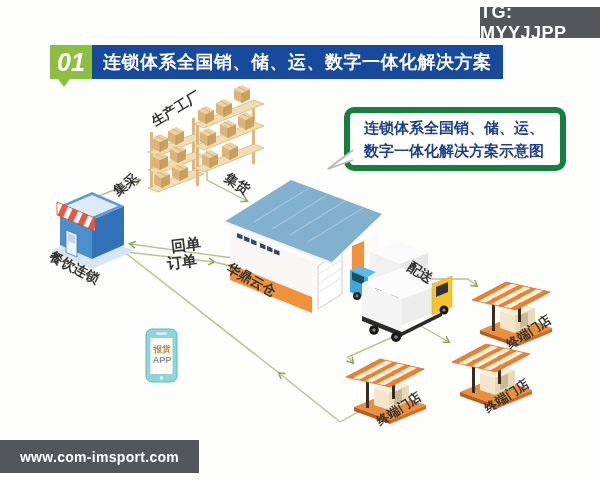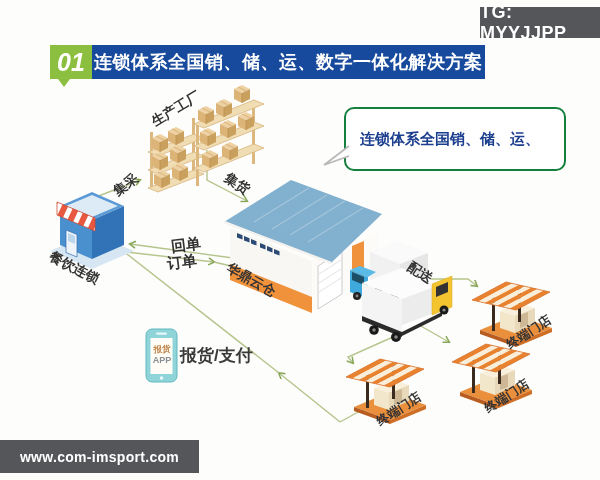--- a/index.html
+++ b/index.html
@@ -7,23 +7,23 @@
         font-family:"Liberation Sans","DejaVu Sans",sans-serif;}
   .tg-badge{position:absolute;right:0;top:7px;width:120px;height:31px;background:#55565a;
         color:#fff;font-weight:bold;font-size:18px;display:flex;align-items:center;
         justify-content:center;letter-spacing:.5px;}
   .title-bar{position:absolute;left:50px;top:45px;height:34px;display:flex;}
   .title-num{width:42px;height:34px;background:#8cbf3f;color:#fff;font-size:25px;font-weight:bold;
         font-style:italic;display:flex;align-items:center;justify-content:center;}
   .title-tail{position:absolute;left:8px;top:34px;width:0;height:0;border-left:6px solid transparent;
         border-right:6px solid transparent;border-top:8px solid #8cbf3f;}
   .title-text{background:#17499c;color:#fff;font-size:18px;font-weight:bold;display:flex;
-        align-items:center;padding:0 2px;white-space:nowrap;letter-spacing:.5px;}
+        align-items:center;padding:0 11px;white-space:nowrap;letter-spacing:.5px;}
   .callout{position:absolute;left:344px;top:107px;width:222px;height:64px;background:#fff;
-        border:2px solid #15803d;border-radius:10px;box-sizing:border-box;display:flex;
+        border:6px solid #15803d;border-radius:10px;box-sizing:border-box;display:flex;
         flex-direction:column;justify-content:center;padding-left:14px;color:#1c3e8e;
         font-weight:bold;font-size:15px;line-height:1.55;}
   .callout-tail{position:absolute;left:-24px;top:36px;width:28px;height:22px;}
   .diagram{position:absolute;left:0;top:0;width:600px;height:480px;}
   .lbl{position:absolute;font-weight:bold;color:#333;text-align:center;white-space:nowrap;
         font-size:13.5px;}
   .lbl-factory{left:144px;top:100px;width:64px;transform:rotate(-31deg);}
   .lbl-jicai{left:109px;top:176px;width:34px;transform:rotate(-36deg);}
   .lbl-jihuo{left:220px;top:175px;width:34px;transform:rotate(33deg);}
   .lbl-store{left:41px;top:259px;width:66px;transform:rotate(27deg);}
@@ -212,34 +212,34 @@
     <g>
       <rect x="146" y="329" width="31" height="53" rx="6" fill="#8ed4d8" stroke="#62b9c1" stroke-width="1"></rect>
       <rect x="150.5" y="338" width="22" height="36" fill="#fffdf6"></rect>
       <rect x="156" y="332.5" width="11" height="2.2" rx="1.1" fill="#e8f7f8"></rect>
       <circle cx="161.5" cy="378" r="1.8" fill="#e8f7f8"></circle>
     </g>
   </svg>
 
   <div class="callout">
     <div>连锁体系全国销、储、运、</div>
+    <div>数字一体化解决方案示意图</div>
     <svg class="callout-tail" viewBox="0 0 28 22">
       <path d="M27,1 L2,20 L27,11" fill="#ffffff" stroke="#b9b9b9" stroke-width="1.8"></path>
     </svg>
   </div>
 
   <div class="lbl lbl-factory">生产工厂</div>
   <div class="lbl lbl-jicai">集采</div>
   <div class="lbl lbl-jihuo">集货</div>
   <div class="lbl lbl-store">餐饮连锁</div>
   <div class="lbl lbl-huidan">回单</div>
   <div class="lbl lbl-dingdan">订单</div>
   <div class="lbl lbl-warehouse">华鼎云仓</div>
   <div class="lbl lbl-peisong">配送</div>
   <div class="lbl lbl-t1">终端门店</div>
   <div class="lbl lbl-t2">终端门店</div>
   <div class="lbl lbl-t3">终端门店</div>
   <div class="lbl lbl-app1">报货</div>
   <div class="lbl lbl-app2">APP</div>
-  <div class="lbl lbl-pay">报货/支付</div>
 
   <div class="watermark">www.com-imsport.com</div>
 </div>
 
 </body></html>

